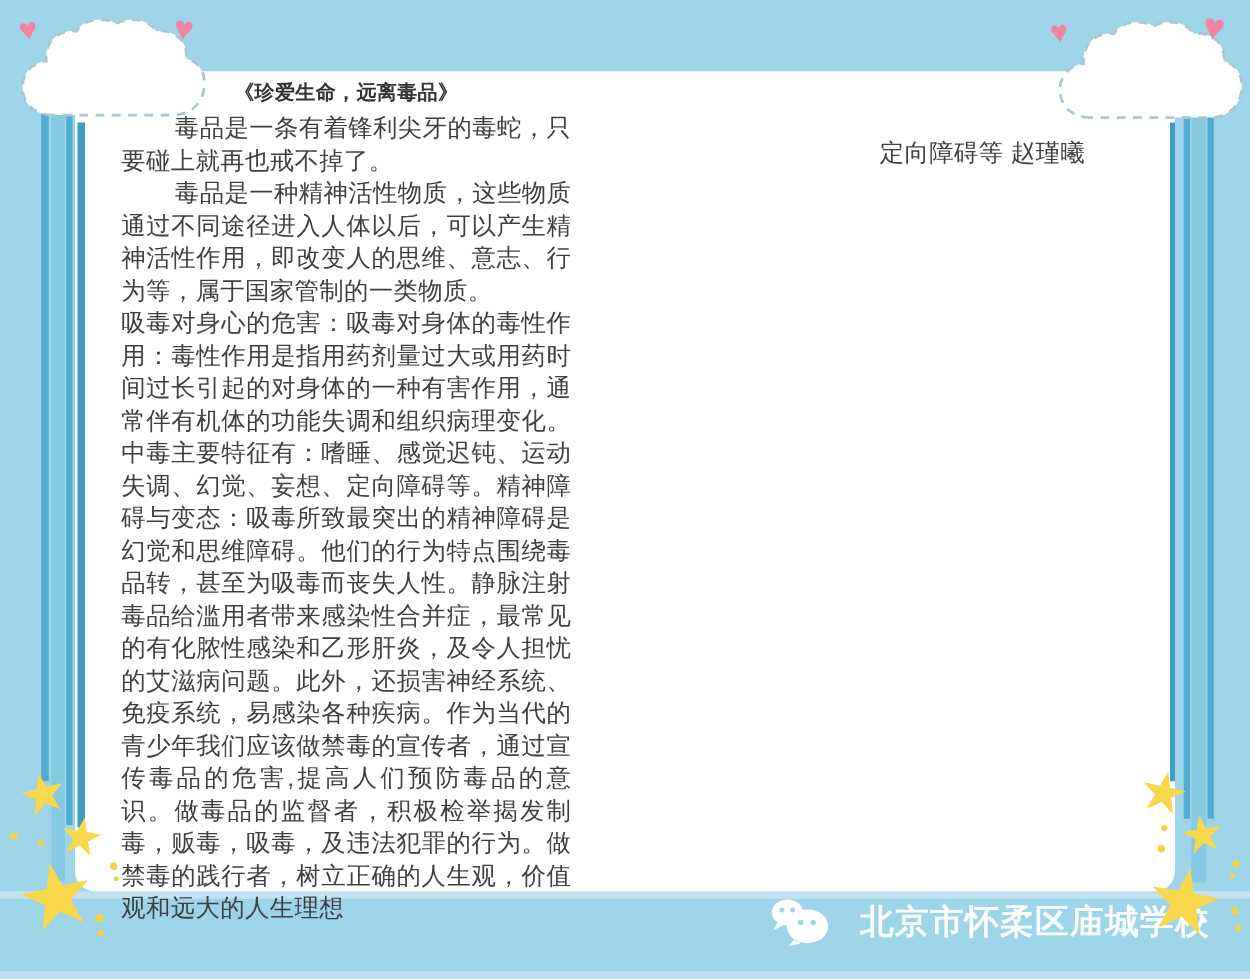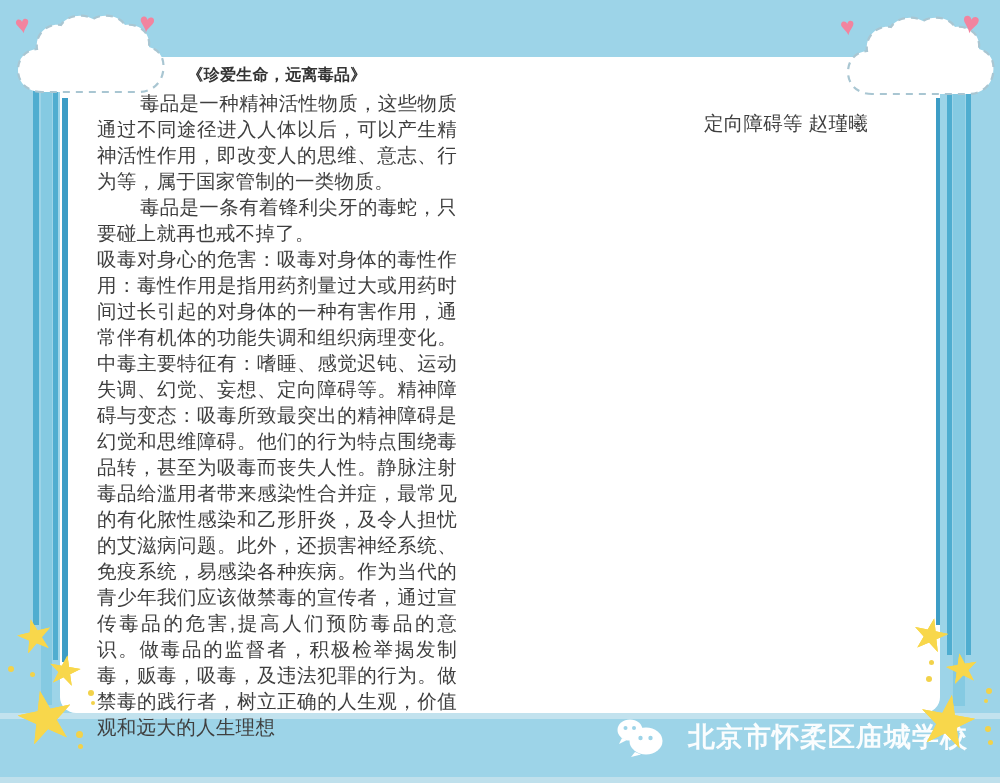--- a/index.html
+++ b/index.html
@@ -65,22 +65,22 @@
 
 <div class="ribbon rb-deep over" style="left:936px;top:98px;width:4px;height:527px;"></div>
 <div class="ribbon rb-dark" style="left:947px;top:88px;width:5px;height:567px;"></div>
 <div class="ribbon rb-light" style="left:953px;top:88px;width:12px;height:618px;"></div>
 <div class="ribbon rb-dark" style="left:966px;top:88px;width:5px;height:567px;"></div>
 
 <div class="panel"></div>
 
 <div class="col col-left">
   <h1 class="title">《珍爱生命，远离毒品》</h1>
+  <p class="indent">毒品是一条有着锋利尖牙的毒蛇，只要碰上就再也戒不掉了。</p>
   <p class="indent">毒品是一种精神活性物质，这些物质通过不同途径进入人体以后，可以产生精神活性作用，即改变人的思维、意志、行为等，属于国家管制的一类物质。</p>
-  <p class="indent">毒品是一条有着锋利尖牙的毒蛇，只要碰上就再也戒不掉了。</p>
   <p>吸毒对身心的危害：吸毒对身体的毒性作用：毒性作用是指用药剂量过大或用药时间过长引起的对身体的一种有害作用，通常伴有机体的功能失调和组织病理变化。中毒主要特征有：嗜睡、感觉迟钝、运动失调、幻觉、妄想、定向障碍等。精神障碍与变态：吸毒所致最突出的精神障碍是幻觉和思维障碍。他们的行为特点围绕毒品转，甚至为吸毒而丧失人性。静脉注射毒品给滥用者带来感染性合并症，最常见的有化脓性感染和乙形肝炎，及令人担忧的艾滋病问题。此外，还损害神经系统、免疫系统，易感染各种疾病。作为当代的青少年我们应该做禁毒的宣传者，通过宣传毒品的危害,提高人们预防毒品的意识。做毒品的监督者，积极检举揭发制毒，贩毒，吸毒，及违法犯罪的行为。做禁毒的践行者，树立正确的人生观，价值观和远大的人生理想</p>
 </div>
 
 <div class="col col-right">
   <p class="signature">定向障碍等 赵瑾曦</p>
 </div>
 
 <svg class="cloud" style="left:14px;top:12px;" width="152" height="88" viewBox="0 0 152 88">
   <path d="M28,80 C13,80 4,70 4,58 C4,46 12,38 23,37 C21,22 33,11 47,13 C53,3 69,1 79,7 C89,1 105,3 111,13 C125,11 137,21 135,35 C147,38 151,48 149,60 C147,72 137,80 125,80 Z" fill="#ffffff" stroke="#a9c6d2" stroke-width="2.2" stroke-dasharray="7 6"></path>
 </svg>

